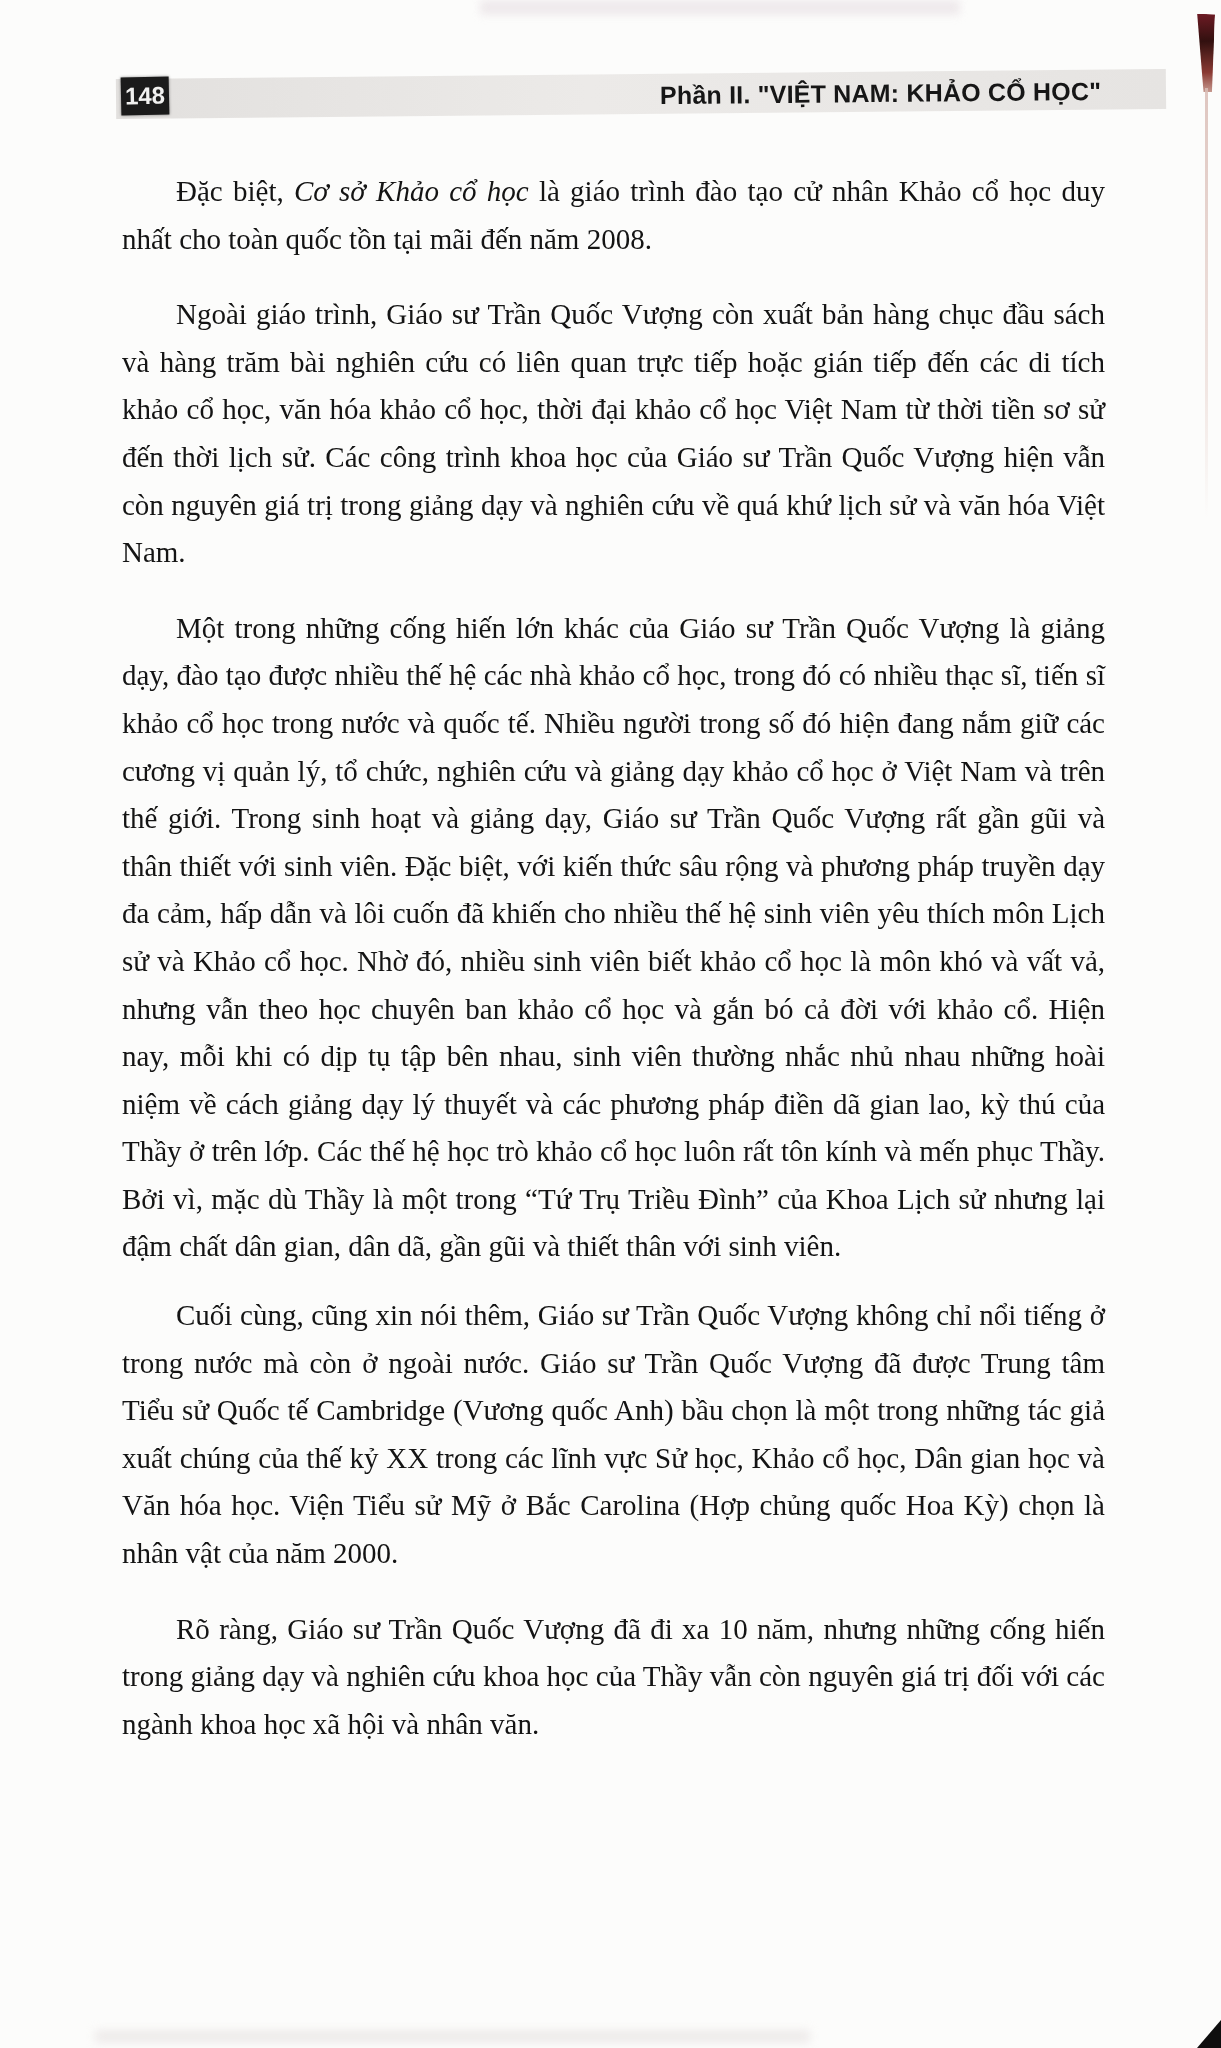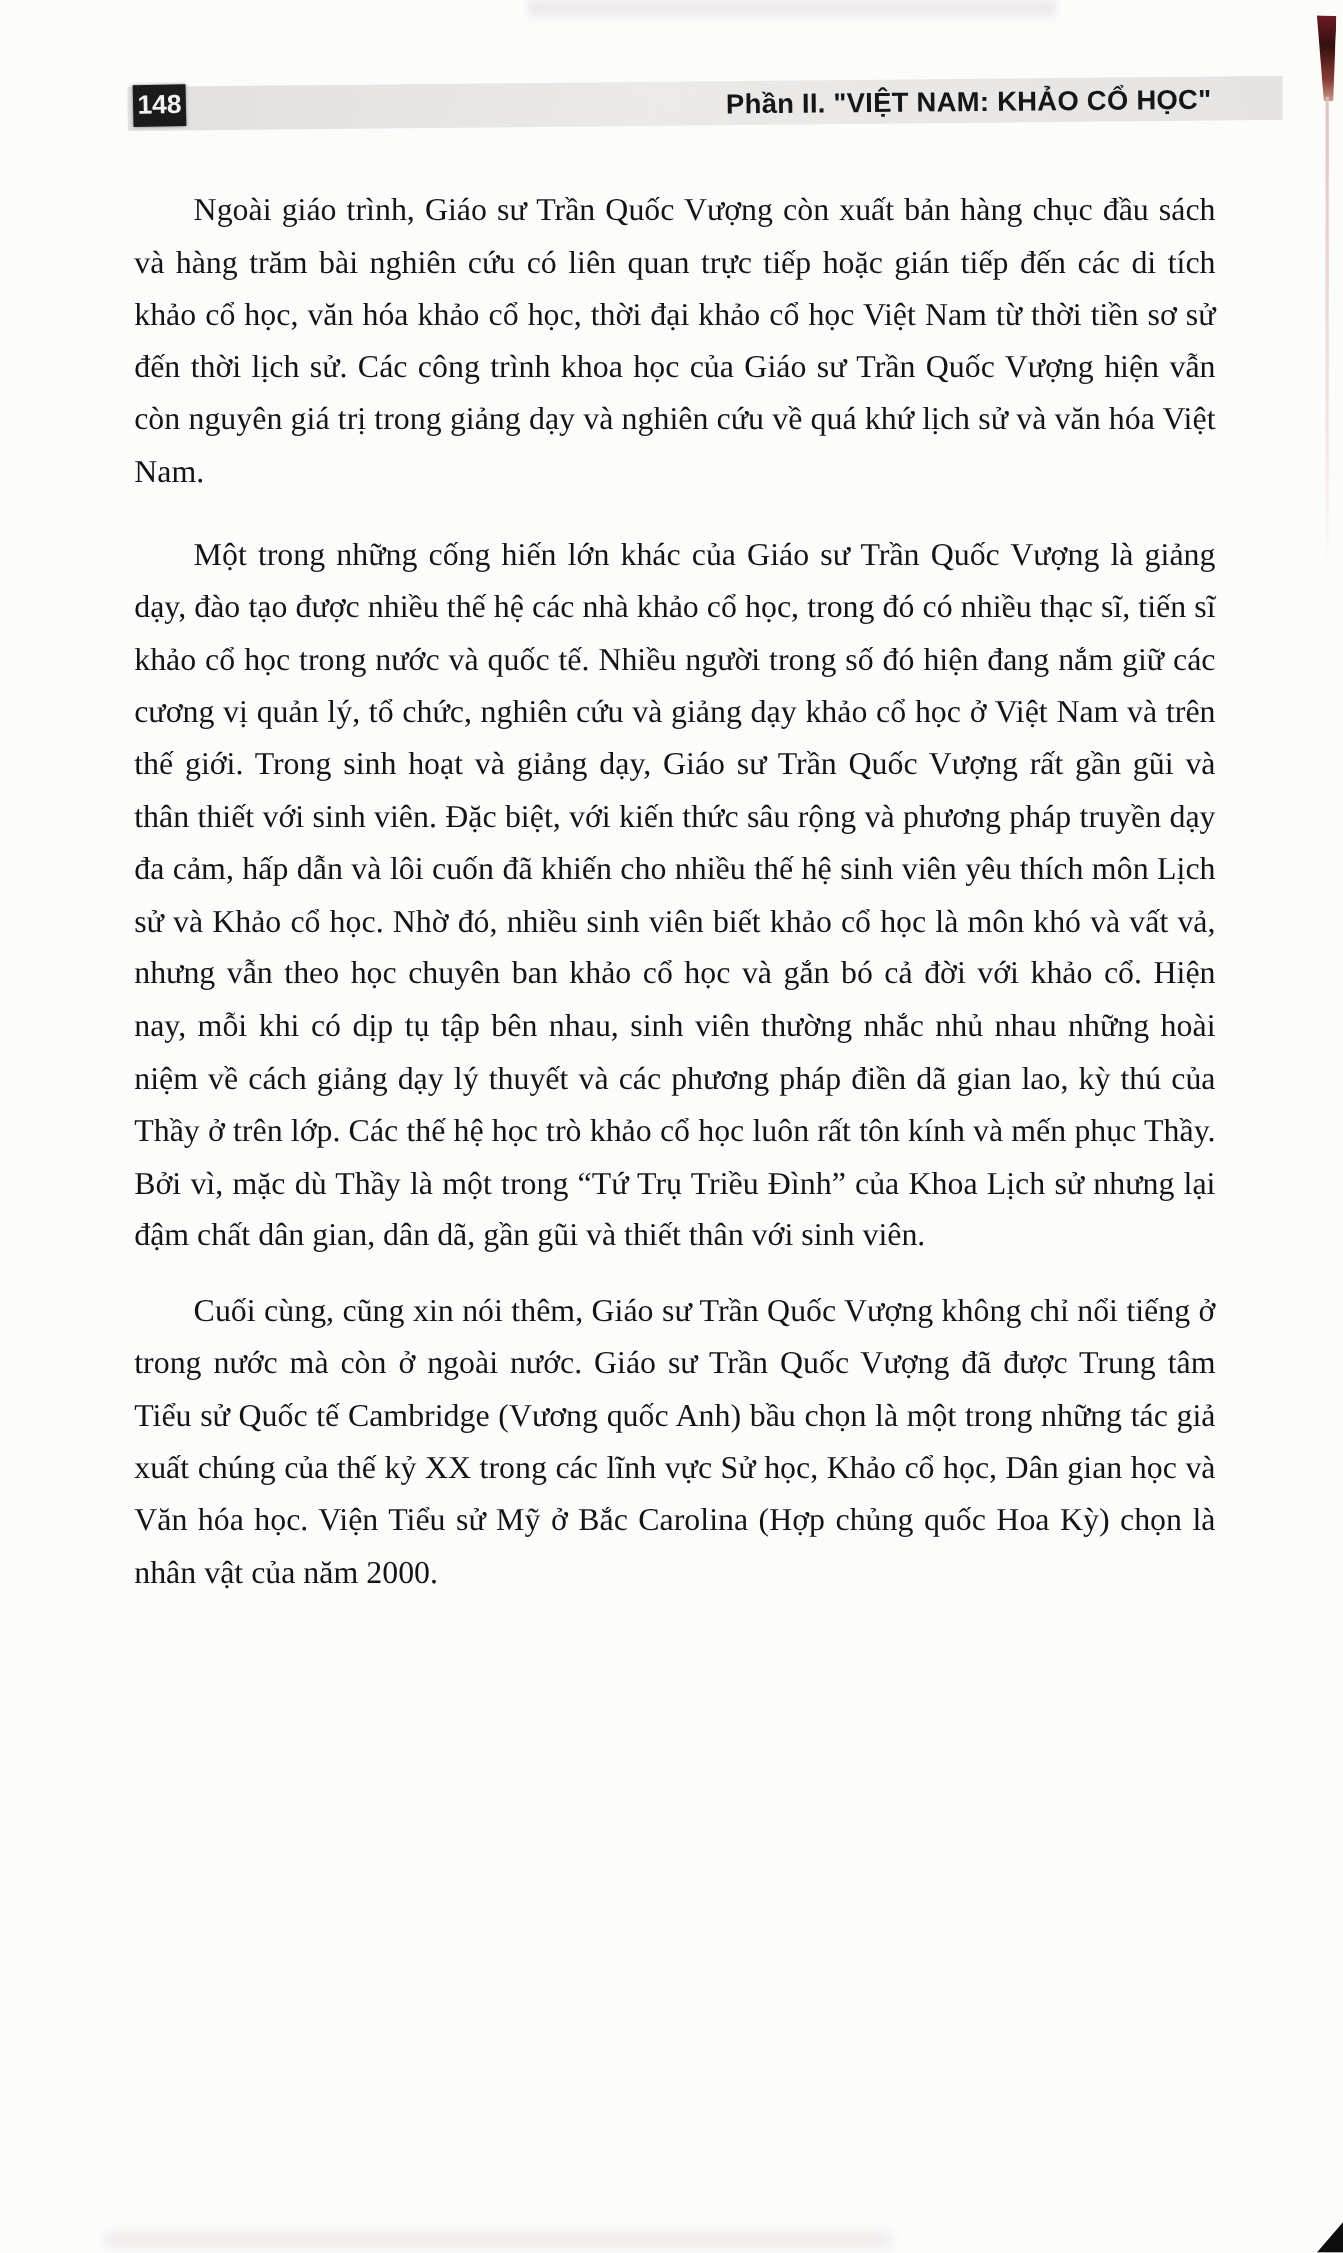--- a/index.html
+++ b/index.html
@@ -77,19 +77,21 @@
 
 <div class="smudge-top"></div>
 <div class="ribbon-top"></div>
 <div class="ribbon-line"></div>
 
 <div class="header-band"></div>
 <div class="page-num">148</div>
 <div class="header-title">Phần II. "VIỆT NAM: KHẢO CỔ HỌC"</div>
 
 <div class="content">
+  <p class="sp"><span>Đặc biệt, </span><span class="italic">Cơ sở Khảo cổ học</span><span> là giáo trình đào tạo cử nhân Khảo cổ học duy nhất cho toàn quốc tồn tại mãi đến năm 2008.</span></p>
   <p class="sp">Ngoài giáo trình, Giáo sư Trần Quốc Vượng còn xuất bản hàng chục đầu sách và hàng trăm bài nghiên cứu có liên quan trực tiếp hoặc gián tiếp đến các di tích khảo cổ học, văn hóa khảo cổ học, thời đại khảo cổ học Việt Nam từ thời tiền sơ sử đến thời lịch sử. Các công trình khoa học của Giáo sư Trần Quốc Vượng hiện vẫn còn nguyên giá trị trong giảng dạy và nghiên cứu về quá khứ lịch sử và văn hóa Việt Nam.</p>
   <p>Một trong những cống hiến lớn khác của Giáo sư Trần Quốc Vượng là giảng dạy, đào tạo được nhiều thế hệ các nhà khảo cổ học, trong đó có nhiều thạc sĩ, tiến sĩ khảo cổ học trong nước và quốc tế. Nhiều người trong số đó hiện đang nắm giữ các cương vị quản lý, tổ chức, nghiên cứu và giảng dạy khảo cổ học ở Việt Nam và trên thế giới. Trong sinh hoạt và giảng dạy, Giáo sư Trần Quốc Vượng rất gần gũi và thân thiết với sinh viên. Đặc biệt, với kiến thức sâu rộng và phương pháp truyền dạy đa cảm, hấp dẫn và lôi cuốn đã khiến cho nhiều thế hệ sinh viên yêu thích môn Lịch sử và Khảo cổ học. Nhờ đó, nhiều sinh viên biết khảo cổ học là môn khó và vất vả, nhưng vẫn theo học chuyên ban khảo cổ học và gắn bó cả đời với khảo cổ. Hiện nay, mỗi khi có dịp tụ tập bên nhau, sinh viên thường nhắc nhủ nhau những hoài niệm về cách giảng dạy lý thuyết và các phương pháp điền dã gian lao, kỳ thú của Thầy ở trên lớp. Các thế hệ học trò khảo cổ học luôn rất tôn kính và mến phục Thầy. Bởi vì, mặc dù Thầy là một trong “Tứ Trụ Triều Đình” của Khoa Lịch sử nhưng lại đậm chất dân gian, dân dã, gần gũi và thiết thân với sinh viên.</p>
   <p class="sp">Cuối cùng, cũng xin nói thêm, Giáo sư Trần Quốc Vượng không chỉ nổi tiếng ở trong nước mà còn ở ngoài nước. Giáo sư Trần Quốc Vượng đã được Trung tâm Tiểu sử Quốc tế Cambridge (Vương quốc Anh) bầu chọn là một trong những tác giả xuất chúng của thế kỷ XX trong các lĩnh vực Sử học, Khảo cổ học, Dân gian học và Văn hóa học. Viện Tiểu sử Mỹ ở Bắc Carolina (Hợp chủng quốc Hoa Kỳ) chọn là nhân vật của năm 2000.</p>
+  <p>Rõ ràng, Giáo sư Trần Quốc Vượng đã đi xa 10 năm, nhưng những cống hiến trong giảng dạy và nghiên cứu khoa học của Thầy vẫn còn nguyên giá trị đối với các ngành khoa học xã hội và nhân văn.</p>
 </div>
 
 <div class="smudge-bottom"></div>
 <div class="corner-bottom"></div>
 
 </body></html>

